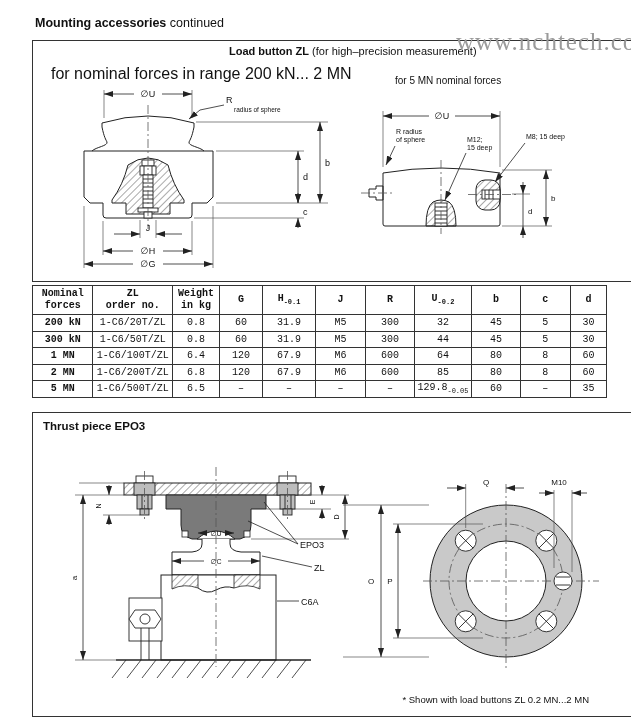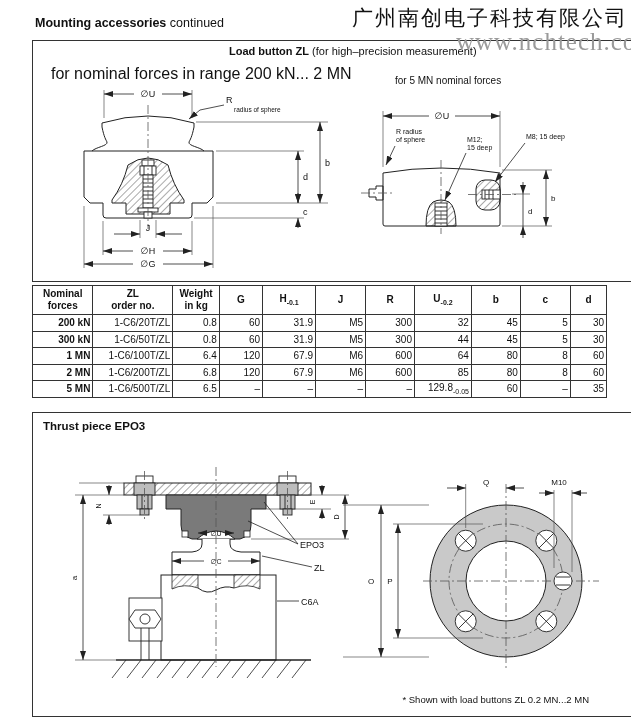--- a/index.html
+++ b/index.html
@@ -14,24 +14,24 @@
   .box{position:absolute;border:1.5px solid #333;background:#fff;padding-left:32px;}
   .box1{left:32px;top:40px;width:575px;height:240px;}
   .box2{left:32px;top:412px;width:575px;height:303px;}
   .box1-title{left:196px;top:4px;font-size:11px;white-space:nowrap;}
   .box1-title b{font-weight:700;}
   .cap-left{left:18px;top:24px;font-size:16px;}
   .cap-right{left:362px;top:34px;font-size:10px;}
   .box2-title{left:10px;top:7px;font-size:11.5px;font-weight:700;}
   .footnote{left:0;top:281px;width:572px;text-align:right;padding-right:16px;font-size:9.5px;box-sizing:border-box;}
   table.dims{position:absolute;left:32px;top:285px;width:575px;border-collapse:collapse;
-             border:1.5px solid #222;table-layout:fixed;}
+             border:1.5px solid #222;table-layout:fixed;font-family:Liberation Mono, monospace;}
   table.dims th,table.dims td{border:1px solid #333;text-align:center;vertical-align:middle;}
   table.dims th{font-size:10px;font-weight:700;padding:2px 1px;line-height:1.2;white-space:pre-line;}
-  table.dims td{font-size:10px;height:15.5px;padding:0 2px;text-align:right;}
+  table.dims td{font-size:10px;height:15.5px;padding:0 2px;}
   table.dims td:first-child{font-weight:700;}
   table.dims sub{font-size:7px;}
   table.dims th:nth-child(1){width:10%}  table.dims th:nth-child(2){width:13.4%}
   table.dims th:nth-child(3){width:7.6%} table.dims th:nth-child(4){width:7%}
   table.dims th:nth-child(5){width:8.7%} table.dims th:nth-child(6){width:8.2%}
   table.dims th:nth-child(7){width:8%}   table.dims th:nth-child(8){width:9.4%}
   table.dims th:nth-child(9){width:8%}   table.dims th:nth-child(10){width:8.2%}
   svg text{font-family:"Liberation Sans","DejaVu Sans",sans-serif;fill:#111;}
   .t65{font-size:6.5px}.t7{font-size:7px}.t8{font-size:8px}.t9{font-size:9px}
   .mid{text-anchor:middle}
@@ -51,21 +51,20 @@
     <pattern id="hatch" patternUnits="userSpaceOnUse" width="5" height="5" patternTransform="rotate(45)">
       <rect width="5" height="5" fill="#fff"></rect>
       <line x1="0" y1="0" x2="0" y2="5" stroke="#555" stroke-width="1"></line>
     </pattern>
   </defs>
 </svg>
 
 <div class="page">
 
   <div class="abs page-title"><b>Mounting accessories</b><span> continued</span></div>
-  <div class="abs company">广州南创电子科技有限公司</div>
   <div class="abs watermark">www.nchtech.com</div>
 
   <div class="box box1">
     <div class="abs box1-title"><b>Load button ZL</b><span> (for high–precision measurement)</span></div>
     <div class="abs cap-left">for nominal forces in range 200 kN... 2 MN</div>
     <div class="abs cap-right">for 5 MN nominal forces</div>
 
     <svg class="abs" style="left:33px;top:40px" width="290" height="200" viewBox="0 0 290 200">
       <g>
         <path d="M62,84 Q82,70 102,84 Q107,104 118,119 L118,122 L104,122 L104,133 L60,133 L60,122 L46,122 L46,119 Q57,104 62,84 Z" fill="url(#hatch)" stroke="#222" stroke-width="1"></path>

